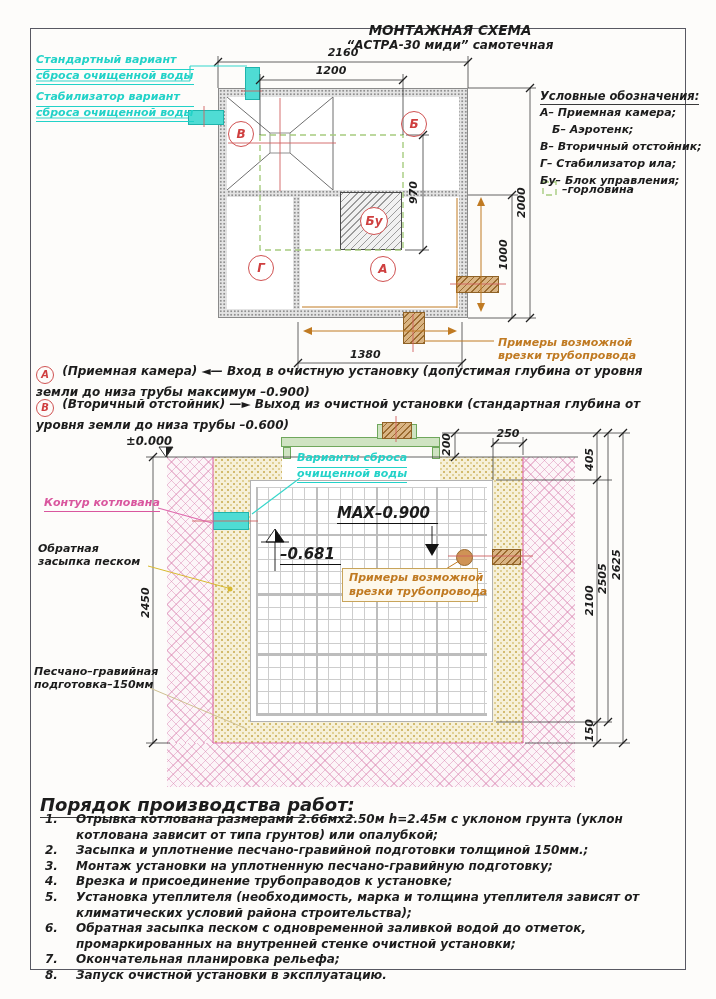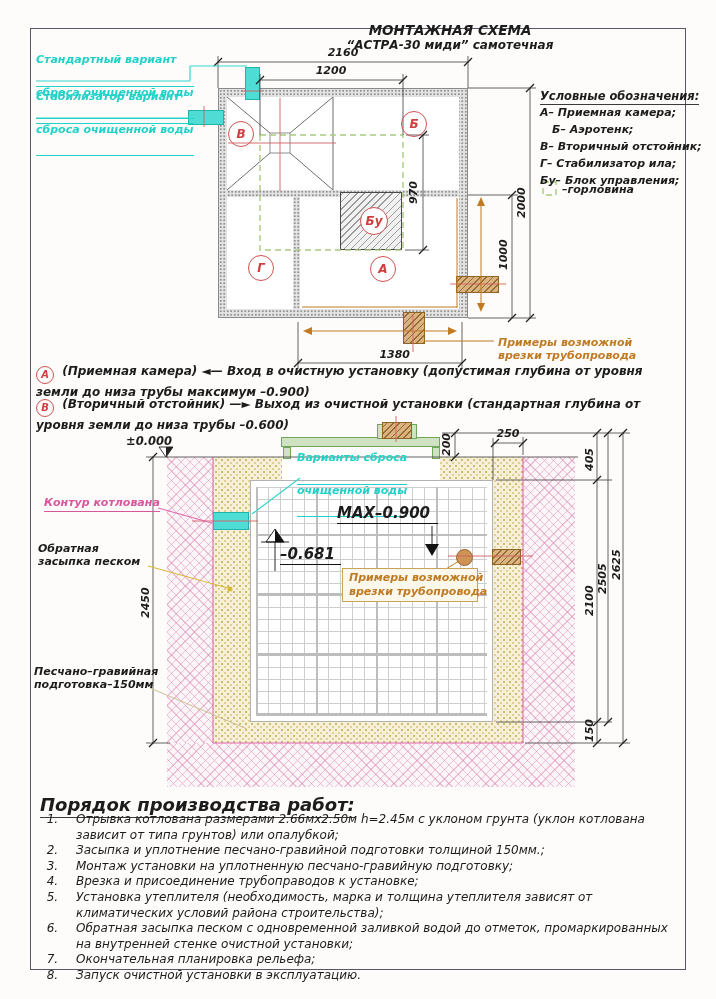--- a/index.html
+++ b/index.html
@@ -3,41 +3,41 @@
 <meta charset="utf-8">
 <style>
   html,body{margin:0;padding:0;background:#fff;}
   .page{position:relative;width:716px;height:999px;background:#fdfcfa;overflow:hidden;
         font-family:"DejaVu Sans",sans-serif;}
   .abs{position:absolute;}
   .lbl{position:absolute;font-style:italic;font-weight:bold;color:#1c1c1c;white-space:nowrap;line-height:1.15;}
   .cyan{color:#22d2c8;}
   .orange{color:#c07a22;}
   .magenta{color:#d9569e;}
-  .ul-cyan{border-bottom:1.2px solid #22d2c8;padding-bottom:19px;}
+  .ul-cyan{border-bottom:1.2px solid #22d2c8;padding-bottom:2px;}
   .ul-blk{border-bottom:1px solid #3a3a3a;padding-bottom:1px;}
   .ul-mag{border-bottom:1.2px solid #d9569e;padding-bottom:1px;}
   .rot{transform:rotate(-90deg);transform-origin:0 0;}
   .dim{font-size:11px;}
   .circ{position:absolute;border:1.4px solid #d05252;border-radius:50%;color:#cf3f3f;
         font-style:italic;font-weight:bold;display:flex;align-items:center;justify-content:center;}
   .stipple{background:radial-gradient(circle,#8f8f8f 0.9px,transparent 1.1px) 0 0/3.5px 3.5px,#e4e4e4;}
   .sand{background:radial-gradient(circle,#d2ba6e 0.9px,transparent 1.1px) 0 0/6px 6px,
              radial-gradient(circle,#e0d095 0.8px,transparent 1px) 3px 3px/6px 6px,#f6f0d8;}
   .earth{background:repeating-linear-gradient(45deg,rgba(216,126,173,.45) 0 1px,transparent 1px 6.5px),
               repeating-linear-gradient(-45deg,rgba(216,126,173,.45) 0 1px,transparent 1px 6.5px),#fcf5f8;}
   .grid{background:repeating-linear-gradient(0deg,#bdbdbd 0 2.5px,transparent 2.5px 60px),
              repeating-linear-gradient(90deg,#bdbdbd 0 2.5px,transparent 2.5px 60px),
              repeating-linear-gradient(0deg,#cdcdcd 0 1px,transparent 1px 12px),
              repeating-linear-gradient(90deg,#cdcdcd 0 1px,transparent 1px 12px),#fff;}
   .htan{background:repeating-linear-gradient(-45deg,#9a6a2e 0 1.2px,#d9b483 1.2px 4.5px);border:1px solid #8f6226;}
   .hgrey{background:repeating-linear-gradient(-45deg,#9c9c9c 0 1px,#f1f1f1 1px 5px);border:1px solid #4a4a4a;}
   .cyanfill{background:#4fdcd4;border:1px solid #1fb4ac;}
   .greenfill{background:#cfe3c2;border:1px solid #6fa75c;}
-  ol.work{margin:0;padding:0 12px 0 22px;font-style:italic;font-weight:normal;font-size:12px;line-height:15.6px;color:#1c1c1c;}
+  ol.work{margin:0;padding:0 12px 0 22px;font-style:italic;font-weight:bold;font-size:12px;line-height:15.6px;color:#1c1c1c;}
   ol.work li{padding-left:14px;margin:0;}
   svg.lines{position:absolute;left:0;top:0;pointer-events:none;}
 </style>
 </head>
 <body>
 
 <div class="page">
 
   <div class="abs" style="left:30px;top:28px;width:654px;height:940px;border:1.5px solid #585862;"></div>
 
@@ -195,21 +195,21 @@
     <div class="lbl" style="left:540px;top:175px;font-size:11px;">
       <span>Бу–</span> <span>Блок управления;</span></div>
     <div class="lbl" style="left:562px;top:184px;font-size:11px;">–горловина</div>
   </div>
 
   <div class="lbl dim" style="left:313px;top:47px;width:60px;text-align:center;">2160</div>
   <div class="lbl dim" style="left:301px;top:65px;width:60px;text-align:center;">1200</div>
   <div class="lbl dim rot" style="left:408px;top:204px;">970</div>
   <div class="lbl dim rot" style="left:516px;top:218px;">2000</div>
   <div class="lbl dim rot" style="left:498px;top:270px;">1000</div>
-  <div class="lbl dim" style="left:350px;top:349px;width:60px;text-align:right;">1380</div>
+  <div class="lbl dim" style="left:350px;top:349px;width:60px;text-align:left;">1380</div>
 
   <div class="circ" style="left:228px;top:121px;width:24px;height:24px;font-size:12px;">
     <span>В</span>
     </div>
   <div class="circ" style="left:401px;top:111px;width:24px;height:24px;font-size:12px;">
     <span>Б</span>
     </div>
   <div class="circ" style="left:248px;top:255px;width:24px;height:24px;font-size:12px;">
     <span>Г</span>
     </div>

